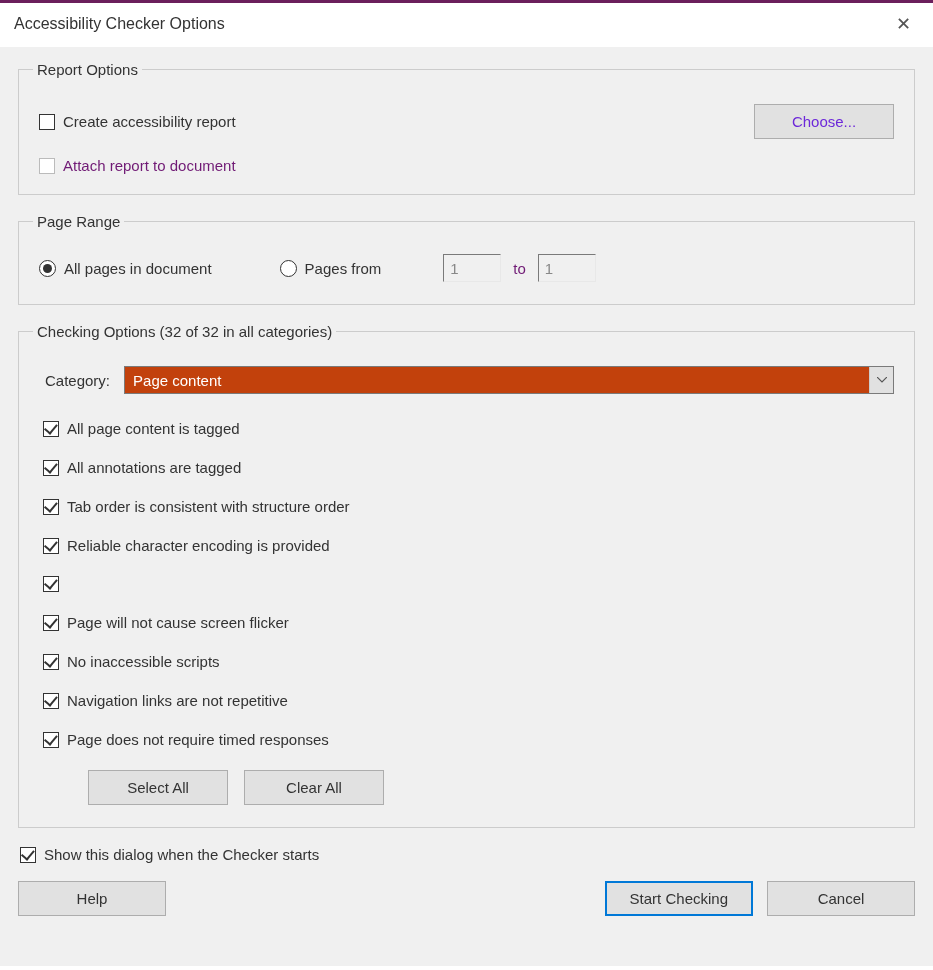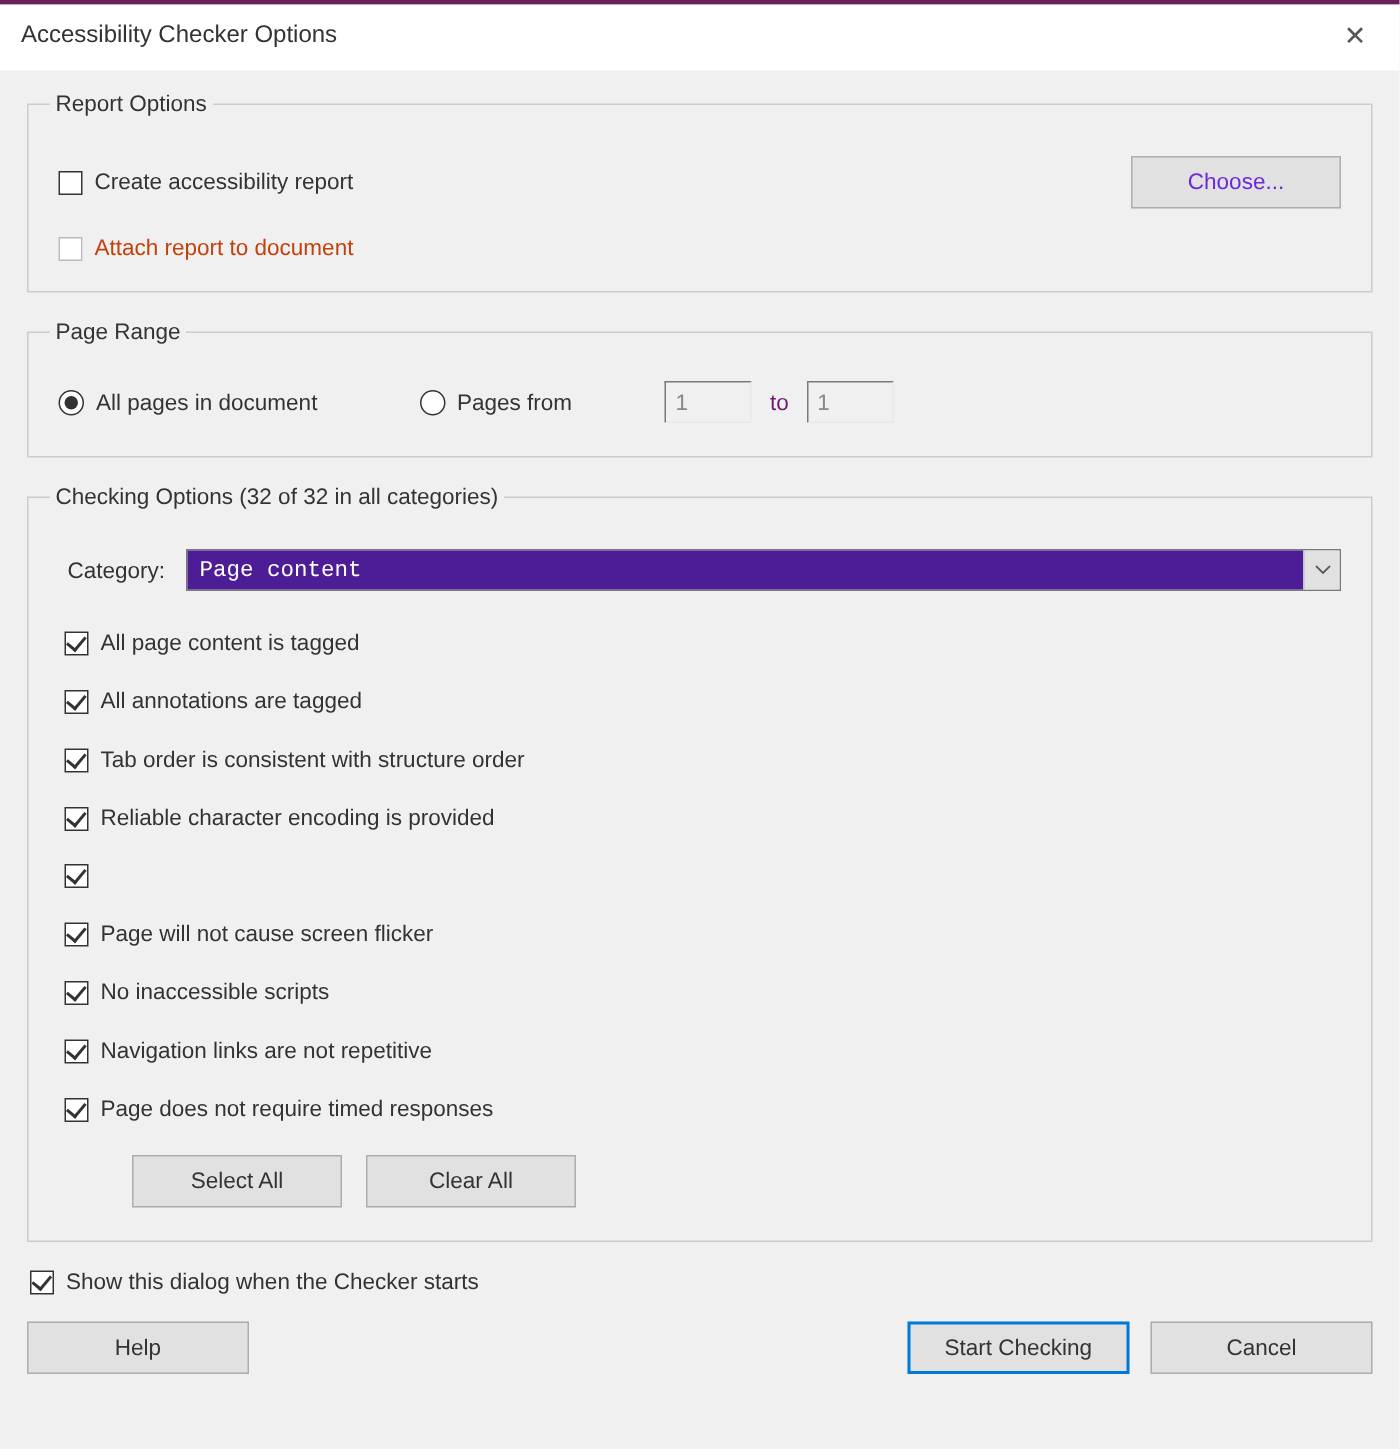--- a/index.html
+++ b/index.html
@@ -53,21 +53,21 @@
     }
     .chk.disabled { border-color: #bbb; cursor: default;}
     .chk.checked::after {
       content: '';
       width: 10px; height: 6px;
       border-left: 2px solid #333;
       border-bottom: 2px solid #333;
       transform: rotate(-50deg) translate(1px,-1px);
     }
     .lbl { color: #333; }
-    .lbl.disabled { color: #c2410c; }
+    .lbl.disabled { color: #701a75; }
     .report-row1 { display:flex; align-items:center; justify-content:space-between; margin-bottom: 18px;}
     .btn {
       background: #e1e1e1;
       border: 1px solid #adadad;
       padding: 8px 24px;
       font-size: 15px;
       color: #333;
       cursor: pointer;
       min-width: 140px;
       text-align: center;
@@ -97,21 +97,21 @@
     .to-lbl { color:#701a75; margin: 0 2px;}
     .category-row { display:flex; align-items:center; margin: 8px 0 26px 6px;}
     .cat-lbl { margin-right: 14px; }
     .combo {
       flex: 1;
       display: flex;
       border: 1px solid #7a7a7a;
       height: 28px;
     }
     .combo-text {
-      flex:1; background:#4c1d95; color:#fff; padding: 2px 8px; display:flex; align-items:center;font-family:Liberation Mono, monospace;
+      flex:1; background:#c2410c; color:#fff; padding: 2px 8px; display:flex; align-items:center;
     }
     .combo-btn {
       width: 24px; background:#e1e1e1; display:flex; align-items:center; justify-content:center;
       border-left:1px solid #ccc; cursor:pointer;
     }
     .combo-btn svg { width:10px; height:6px; }
     fieldset.checking { padding-bottom: 22px;}
     .check-list { margin-left: 4px;}
     .check-list .check-row { margin-bottom: 22px;}
     .btn-row-small { display:flex; gap: 16px; margin-left: 4px; margin-top: 6px; padding-left: 45px;}

